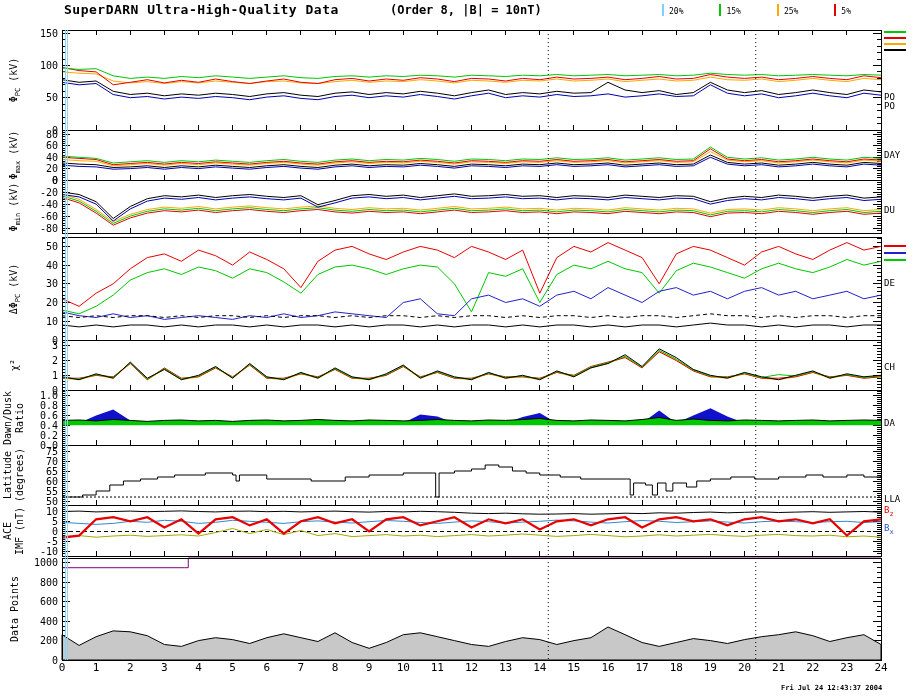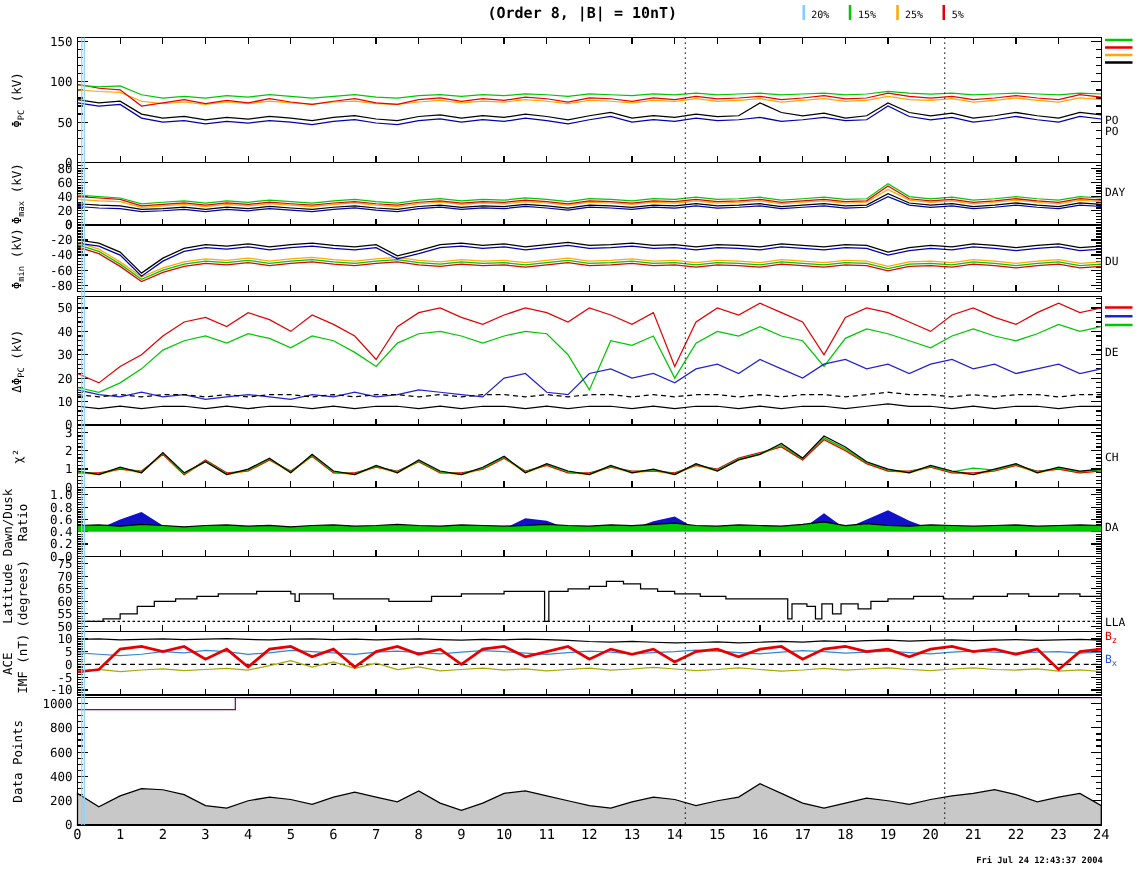--- a/index.html
+++ b/index.html
@@ -1,38 +1,39 @@
 <!DOCTYPE html>
 <html><head>
 <meta charset="utf-8">
 <style>
   html,body{margin:0;padding:0;background:#fff;}
   .page{position:relative;width:915px;height:700px;background:#fff;overflow:hidden;
         font-family:"DejaVu Sans Mono",monospace;color:#000;}
   .title{position:absolute;left:64px;top:2px;font-size:13px;font-weight:bold;letter-spacing:.5px;}
   .subtitle{position:absolute;left:390px;top:3px;font-size:12px;font-weight:bold;}
   .legend{position:absolute;left:642px;top:4px;display:flex;gap:16px;}
-  .legend .item{display:flex;align-items:center;}
+  .legend .item{display:flex;align-items:center;margin-left:20px;}
   .legend .bar{width:2px;height:12px;display:inline-block;}
   .legend .lab{font-size:8px;margin-left:5px;margin-top:2px;}
   svg{position:absolute;left:0;top:0;}
   svg text{font-family:"DejaVu Sans Mono",monospace;fill:#000;}
   .ylab{position:absolute;font-size:10px;line-height:1.15;text-align:center;white-space:pre;
         transform:translate(-50%,-50%) rotate(-90deg);}
   .xlabel{position:absolute;left:62px;top:673px;width:819px;text-align:center;font-size:11px;}
   .timestamp{position:absolute;left:781px;top:684px;font-size:7px;font-weight:bold;}
   .rail{position:absolute;left:882px;top:0;width:33px;height:536px;overflow:hidden;}
   .rail .rl{position:absolute;left:2px;font-size:9px;white-space:nowrap;}
   .rail .rd{position:absolute;left:2px;width:22px;height:2px;}
   sub{font-size:7px;}
 </style>
 </head>
 <body>
 
 <div class="page">
+  <span class="title">SuperDARN Ultra-High-Quality Data</span>
   <span class="subtitle">(Order 8, |B| = 10nT)</span>
   <div class="legend" id="top-legend">
       <div class="item">
         <span class="bar" style="background:#7fd0ff"></span>
         <span class="lab">20%</span>
       </div>
       <div class="item">
         <span class="bar" style="background:#00c800"></span>
         <span class="lab">15%</span>
       </div>

